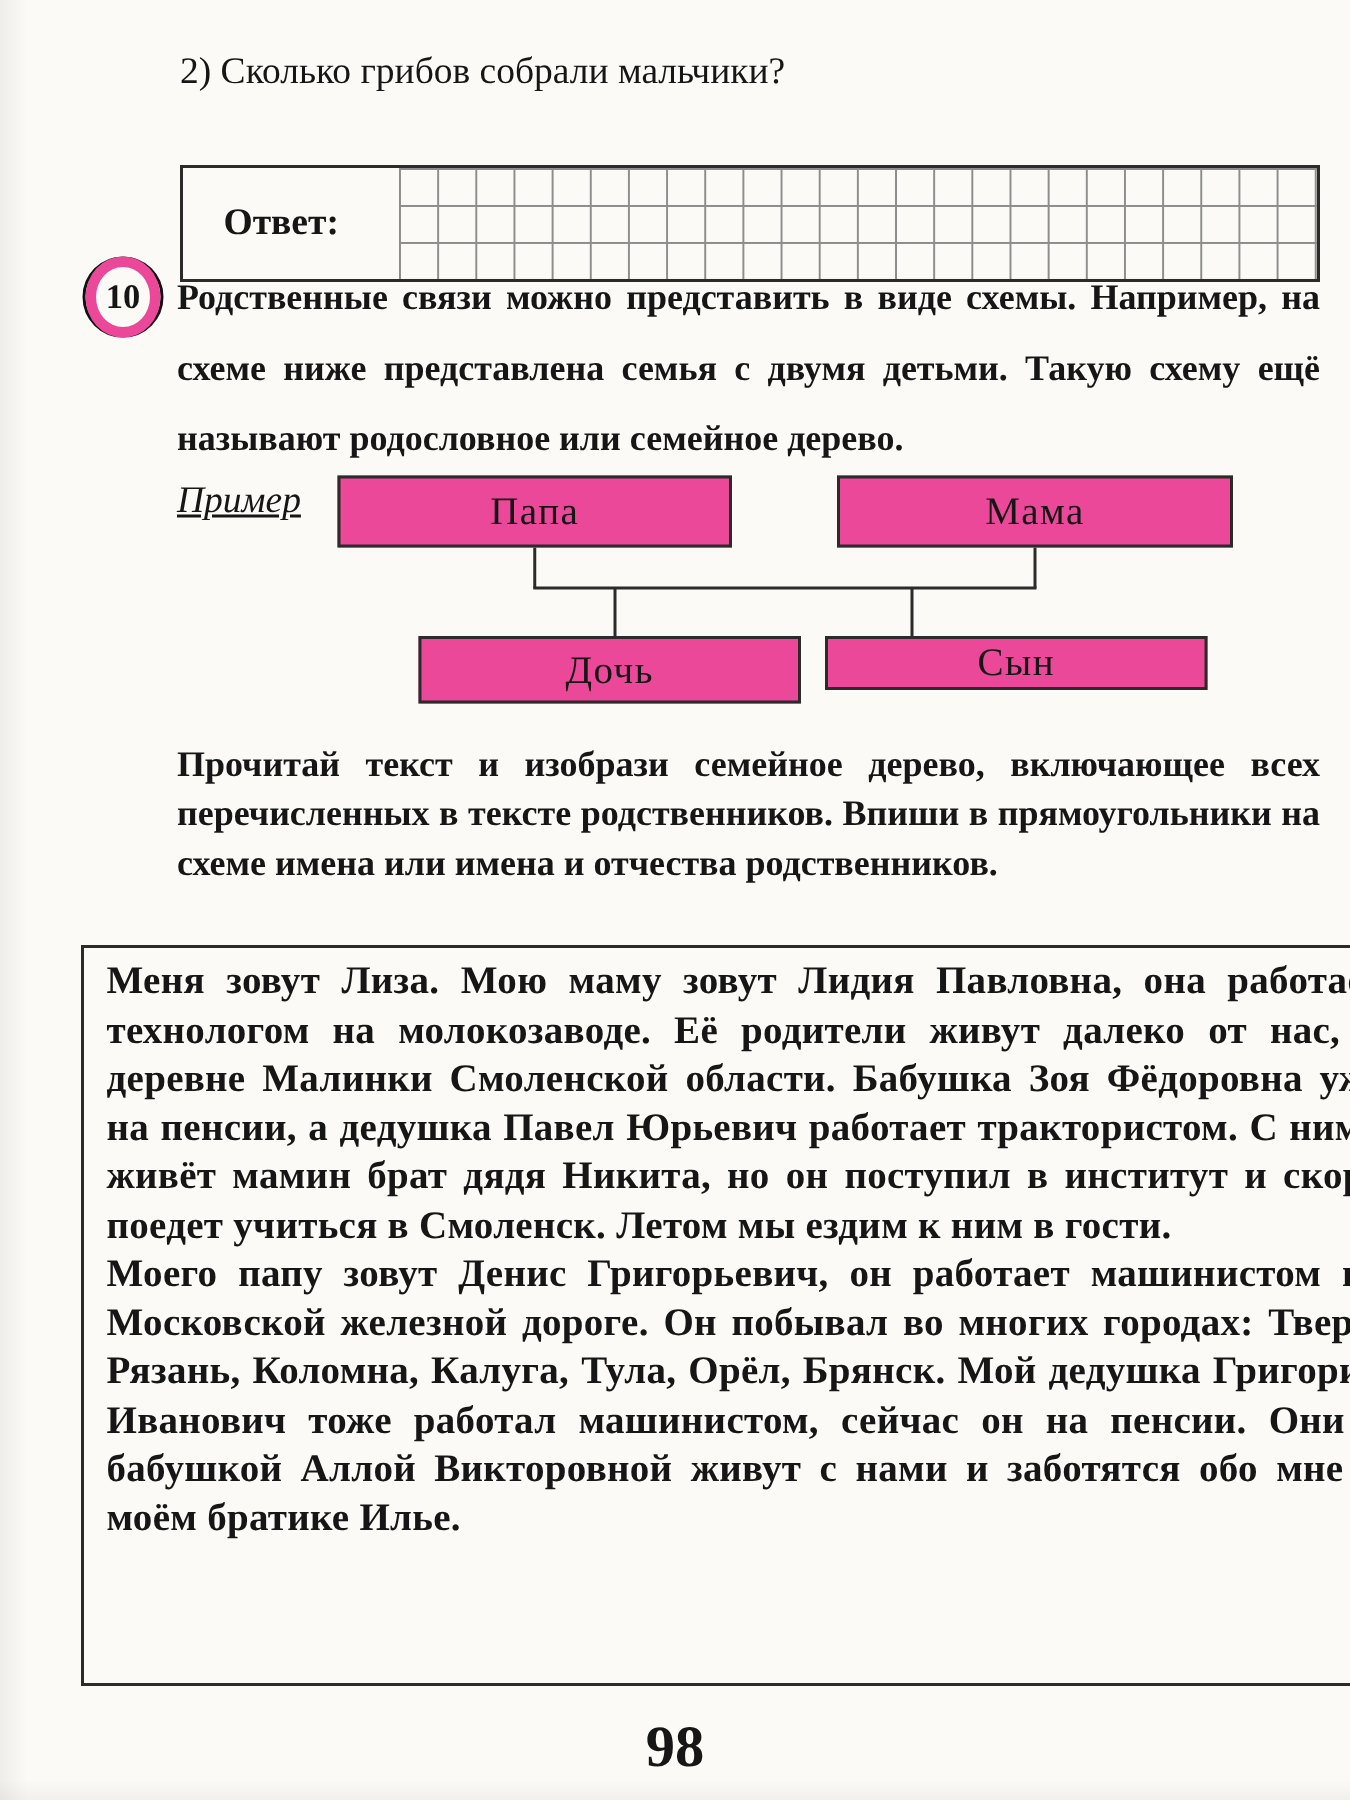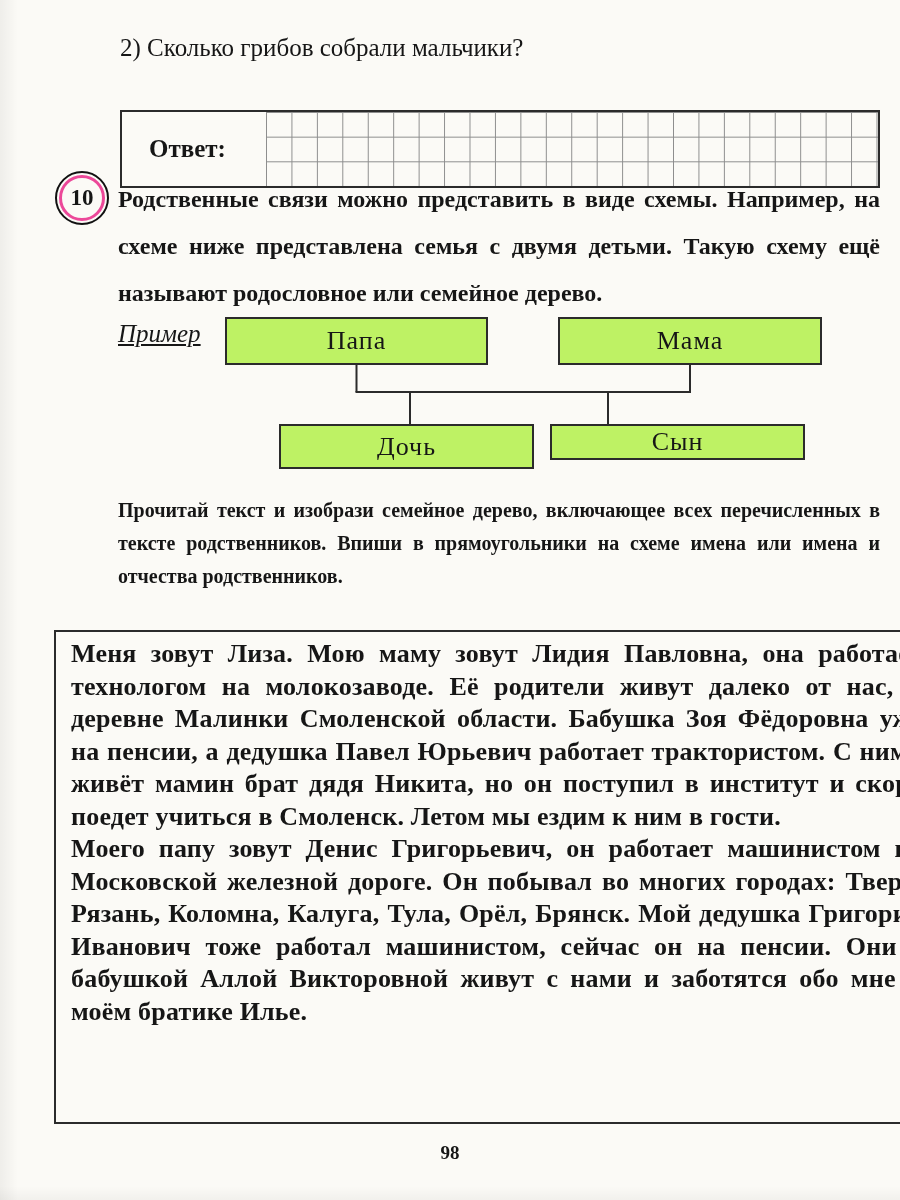--- a/index.html
+++ b/index.html
@@ -44,21 +44,21 @@
   }
 
   .task-badge {
     position: absolute; left: 55px; top: 171px;
     width: 50px; height: 50px; border: 2px solid #111;
     border-radius: 50%;
     display: flex; align-items: center; justify-content: center;
     background: #fbfaf6;
   }
   .task-badge-inner {
-    width: 40px; height: 40px; border: 3px solid #ec4899; border-radius: 50%;
+    width: 40px; height: 40px; border: 7px solid #ec4899; border-radius: 50%;
     display: flex; align-items: center; justify-content: center;
     font-size: 23px; font-weight: bold;
   }
 
   .task-intro {
     position: absolute; left: 118px; top: 176px; width: 762px;
     font-size: 24px; font-weight: bold; line-height: 47px;
     text-align: justify;
   }
 
@@ -68,30 +68,30 @@
   }
 
   .tree-svg { position: absolute; left: 0; top: 0; pointer-events: none; }
 
   .tree-box {
     position: absolute;
     border: 2px solid #2b2b2b;
     box-sizing: border-box;
     display: flex; align-items: center; justify-content: center;
     font-size: 26px; letter-spacing: 1px;
-    background: #bef264;
+    background: #ec4899;
   }
   .box-father   { left: 225px; top: 317px; width: 263px; height: 48px; }
   .box-mother   { left: 558px; top: 317px; width: 264px; height: 48px; }
   .box-daughter { left: 265px; top: 424px; width: 255px; height: 45px; margin-left: 14px; }
   .box-son      { left: 550px; top: 424px; width: 255px; height: 36px; }
 
   .task-instruction {
     position: absolute; left: 118px; top: 494px; width: 762px;
-    font-size: 20px; font-weight: bold; line-height: 33px;
+    font-size: 24px; font-weight: bold; line-height: 33px;
     text-align: justify;
   }
 
   .story-box {
     position: absolute; left: 54px; top: 630px;
     width: 887px; height: 494px;
     border: 2px solid #2b2b2b;
     box-sizing: border-box;
     padding: 6px 16px 8px 15px;
     overflow: hidden;
@@ -100,21 +100,21 @@
     margin: 0;
     font-size: 26px; font-weight: bold;
     line-height: 32.5px;
     text-align: justify;
     letter-spacing: 0.2px;
   }
 
   .page-number {
     position: absolute; left: 0; right: 0; top: 1142px;
     text-align: center;
-    font-size: 19px; font-weight: bold;
+    font-size: 39px; font-weight: bold;
   }
 </style>
 </head>
 <body>
 
 <div class="scan-edge"></div>
 
 <div class="q2-title">2) Сколько грибов собрали мальчики?</div>
 
 <div class="answer-box">

